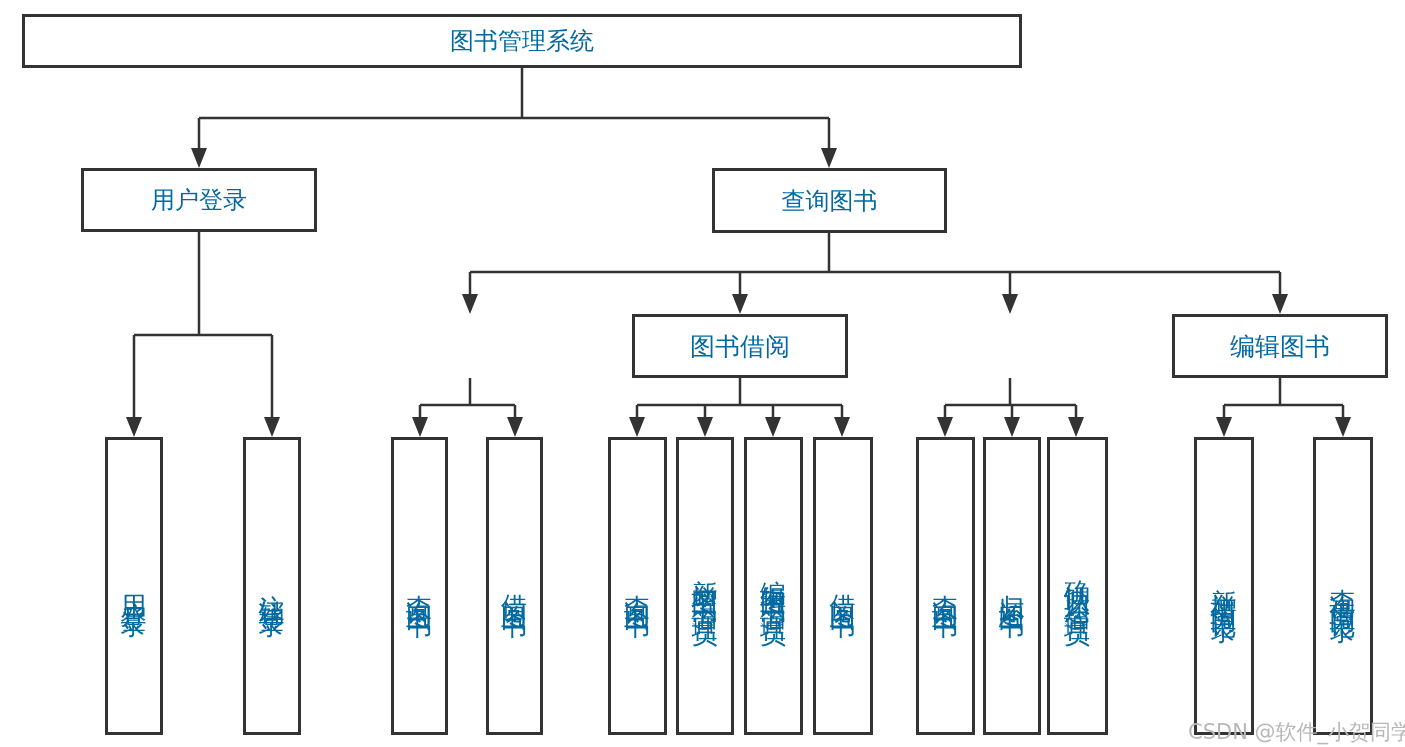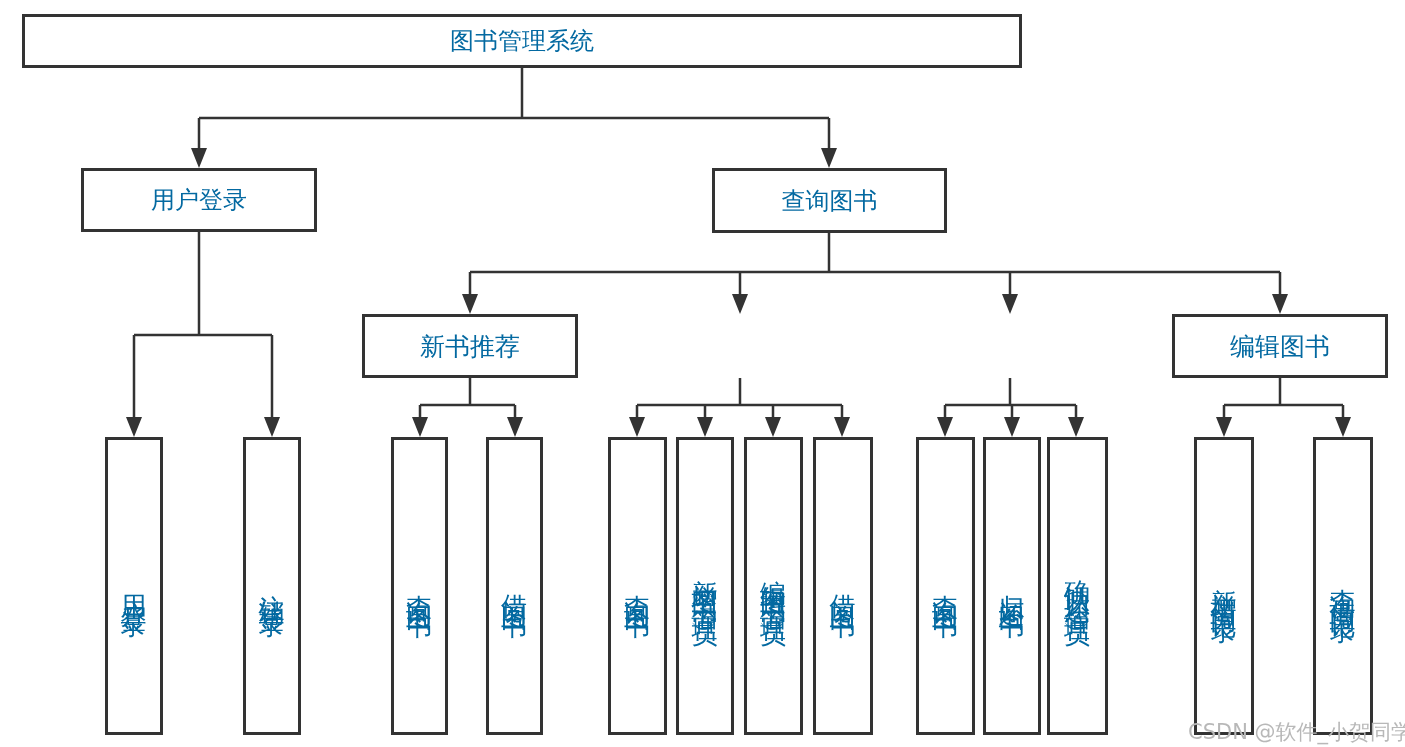--- a/index.html
+++ b/index.html
@@ -100,22 +100,22 @@
     <span class="h-label">图书管理系统</span>
   </div>
 
   <div class="box" style="left:81px; top:168px; width:236px; height:64px;">
     <span class="h-label">用户登录</span>
   </div>
   <div class="box" style="left:712px; top:168px; width:235px; height:65px;">
     <span class="h-label">查询图书</span>
   </div>
 
-  <div class="box lv2" style="left:362px; top:314px; width:216px; height:64px;">
-    <span class="h-label">新书推荐</span>
+  <div class="box lv2" style="left:632px; top:314px; width:216px; height:64px;">
+    <span class="h-label">图书借阅</span>
   </div>
   <div class="box lv2" style="left:1172px; top:314px; width:216px; height:64px;">
     <span class="h-label">编辑图书</span>
   </div>
 
   <div class="box v-box" style="left:105px; top:437px; width:58px; height:298px;">
     <span class="v-label">用户登录</span>
   </div>
   <div class="box v-box" style="left:243px; top:437px; width:58px; height:298px;">
     <span class="v-label">注销登录</span>

